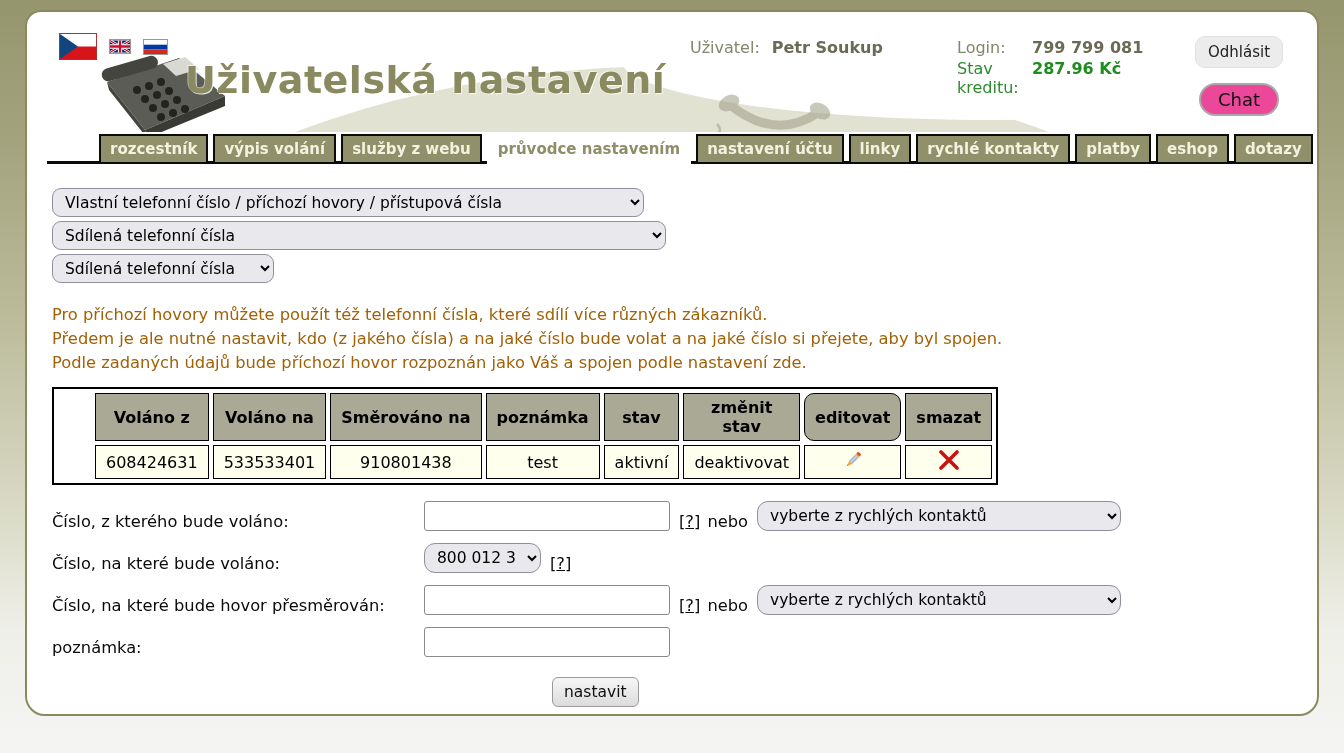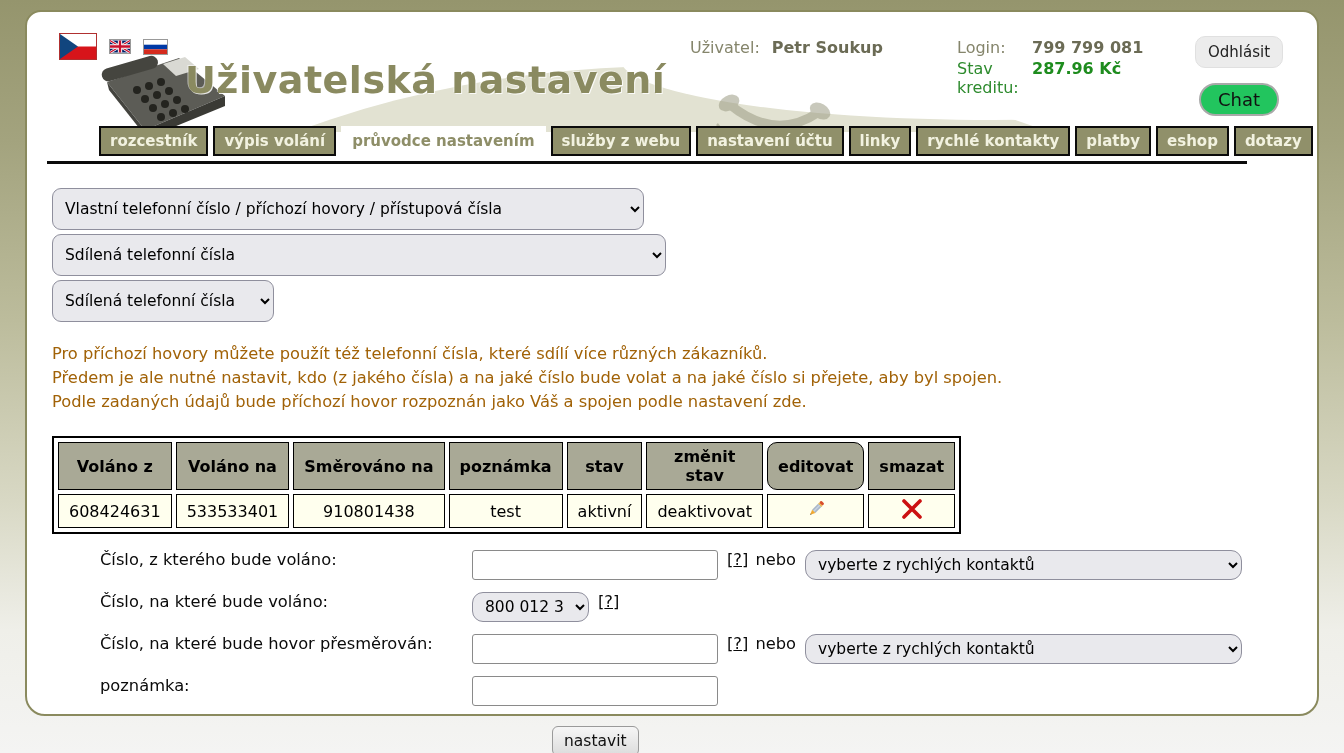--- a/index.html
+++ b/index.html
@@ -36,75 +36,75 @@
   .ui-row { display:flex; }
   .ui-row .lab { width:75px; }
   .green { color:#2e8b2e; }
   .green-strong { color:#1e8c1e; font-weight:bold; }
   .hdr-buttons { position:absolute; top:24px; left:1168px; z-index:6; display:flex; flex-direction:column; align-items:center; gap:15px; }
   .btn-logout {
     font-family:inherit; font-size:15px; color:#222; background:#ececec;
     border:1px solid #e0e0e0; border-radius:10px; padding:6px 12px; cursor:pointer;
   }
   .btn-chat {
-    font-family:inherit; font-size:18px; color:#111; background:#22c55e;
+    font-family:inherit; font-size:18px; color:#111; background:#ec4899;
     border:2px solid #a9a9a9; border-radius:18px; padding:4px 17px; cursor:pointer;
   }
   
   .nav { position:relative; height:32px; margin:0 72px 0 20px; }
   .nav-underline { position:absolute; left:0; bottom:0; width:1200px; height:3px; background:#0b0b0b; }
-  .tabs { position:absolute; left:52px; bottom:8px; display:flex; align-items:flex-end; gap:5px; }
+  .tabs { position:absolute; left:52px; bottom:0; display:flex; align-items:flex-end; gap:5px; }
   .tab {
     position:relative; z-index:2; border:2px solid #0b0b0b; background:#90906a; color:#f2f2e0;
     font-weight:bold; font-size:15px; padding:4px 9px 4px; white-space:nowrap; cursor:pointer;
   }
   .tab.active {
     background:#fff; color:#8e8e68; border-color:#fff; z-index:3;
     margin-bottom:-3px; padding-bottom:7px;
   }
   
   .content { padding:24px 24px 0 25px; }
   select {
     font-family:inherit; font-size:15.5px; color:#000;
     background:#e9e9ed; border:1px solid #8f8f9d; border-radius:9px;
-    height:42px; padding:0 8px; display:block;
+    height:29px; padding:0 8px; display:block;
   }
   .sel-row { margin-bottom:4px; }
   .sel-1 { width:592px; }
   .sel-2 { width:614px; }
   .sel-3 { width:222px; }
   .intro { margin-top:20px; font-size:16.3px; color:#a16207; line-height:24px; }
   
-  table.routes { margin-top:22px; border:2px solid #000; border-spacing:4px; background:#fff; }
+  table.routes { margin-top:12px; border:2px solid #000; border-spacing:4px; background:#fff;padding-left:37px; }
   table.routes th {
     background:#a9a996; border:1px solid #000; color:#000; font-size:16px; font-weight:bold;
     padding:4px 10px; text-align:center; vertical-align:middle; height:44px;
   }
   table.routes td {
     background:#ffffee; border:1px solid #000; color:#000; font-size:16px;
     padding:3px 10px; text-align:center; vertical-align:middle; height:30px;
   }
   .w-called-from{min-width:112px;} .w-called-to{min-width:112px;} .w-routed{min-width:128px;}
   .w-note{min-width:82px;} .w-status{min-width:72px;} .w-change{min-width:116px;}
   .w-edit{min-width:64px;border-radius:10px;} .w-del{min-width:58px;}
   .narrow-head { display:inline-block; max-width:64px; }
   a.link { color:#000; cursor:pointer; }
   .icon-btn { display:inline-block; line-height:0; cursor:pointer; }
   
   .form { margin-top:16px; }
-  .form-row { display:flex; align-items:flex-start; margin-bottom:12px; font-size:16.3px; color:#0a0a0a;margin-left:48px; }
+  .form-row { display:flex; align-items:flex-end; margin-bottom:12px; font-size:16.3px; color:#0a0a0a; }
   .form-label { width:372px; }
   input[type=text] {
     font-family:inherit; font-size:15px; width:246px; height:30px;
     border:1px solid #8a8a8a; border-radius:3px; background:#fff; padding:0 6px;
   }
   .help { margin-left:9px; white-space:nowrap; }
   .help .q { text-decoration:underline; cursor:pointer; }
   .or-word { margin:0 9px 0 7px; }
-  .sel-contacts { width:437px; height:30px; border-radius:11px; display:inline-block; }
+  .sel-contacts { width:364px; height:30px; border-radius:11px; display:inline-block; }
   .sel-number { width:117px; height:30px; border-radius:11px; display:inline-block; }
   .btn-set {
     font-family:inherit; font-size:15.5px; color:#111; margin:8px 0 0 500px;
     background:linear-gradient(180deg,#f6f6f6,#dcdcdc); border:1px solid #9a9a9a;
     border-radius:6px; padding:5px 11px; cursor:pointer;
   }
 </style>
 </head>
 <body>
 
@@ -196,22 +196,22 @@
         <button class="btn-logout">Odhlásit</button>
         <button class="btn-chat">Chat</button>
       </div>
     </div>
 
     <div class="nav">
       <div class="nav-underline"></div>
       <div class="tabs">
         <span class="tab">rozcestník</span>
         <span class="tab">výpis volání</span>
+        <span class="tab">služby z webu</span>
         <span class="tab active">průvodce nastavením</span>
-        <span class="tab">služby z webu</span>
         <span class="tab">nastavení účtu</span>
         <span class="tab">linky</span>
         <span class="tab">rychlé kontakty</span>
         <span class="tab">platby</span>
         <span class="tab">eshop</span>
         <span class="tab">dotazy</span>
       </div>
     </div>
 
     <div class="content">

